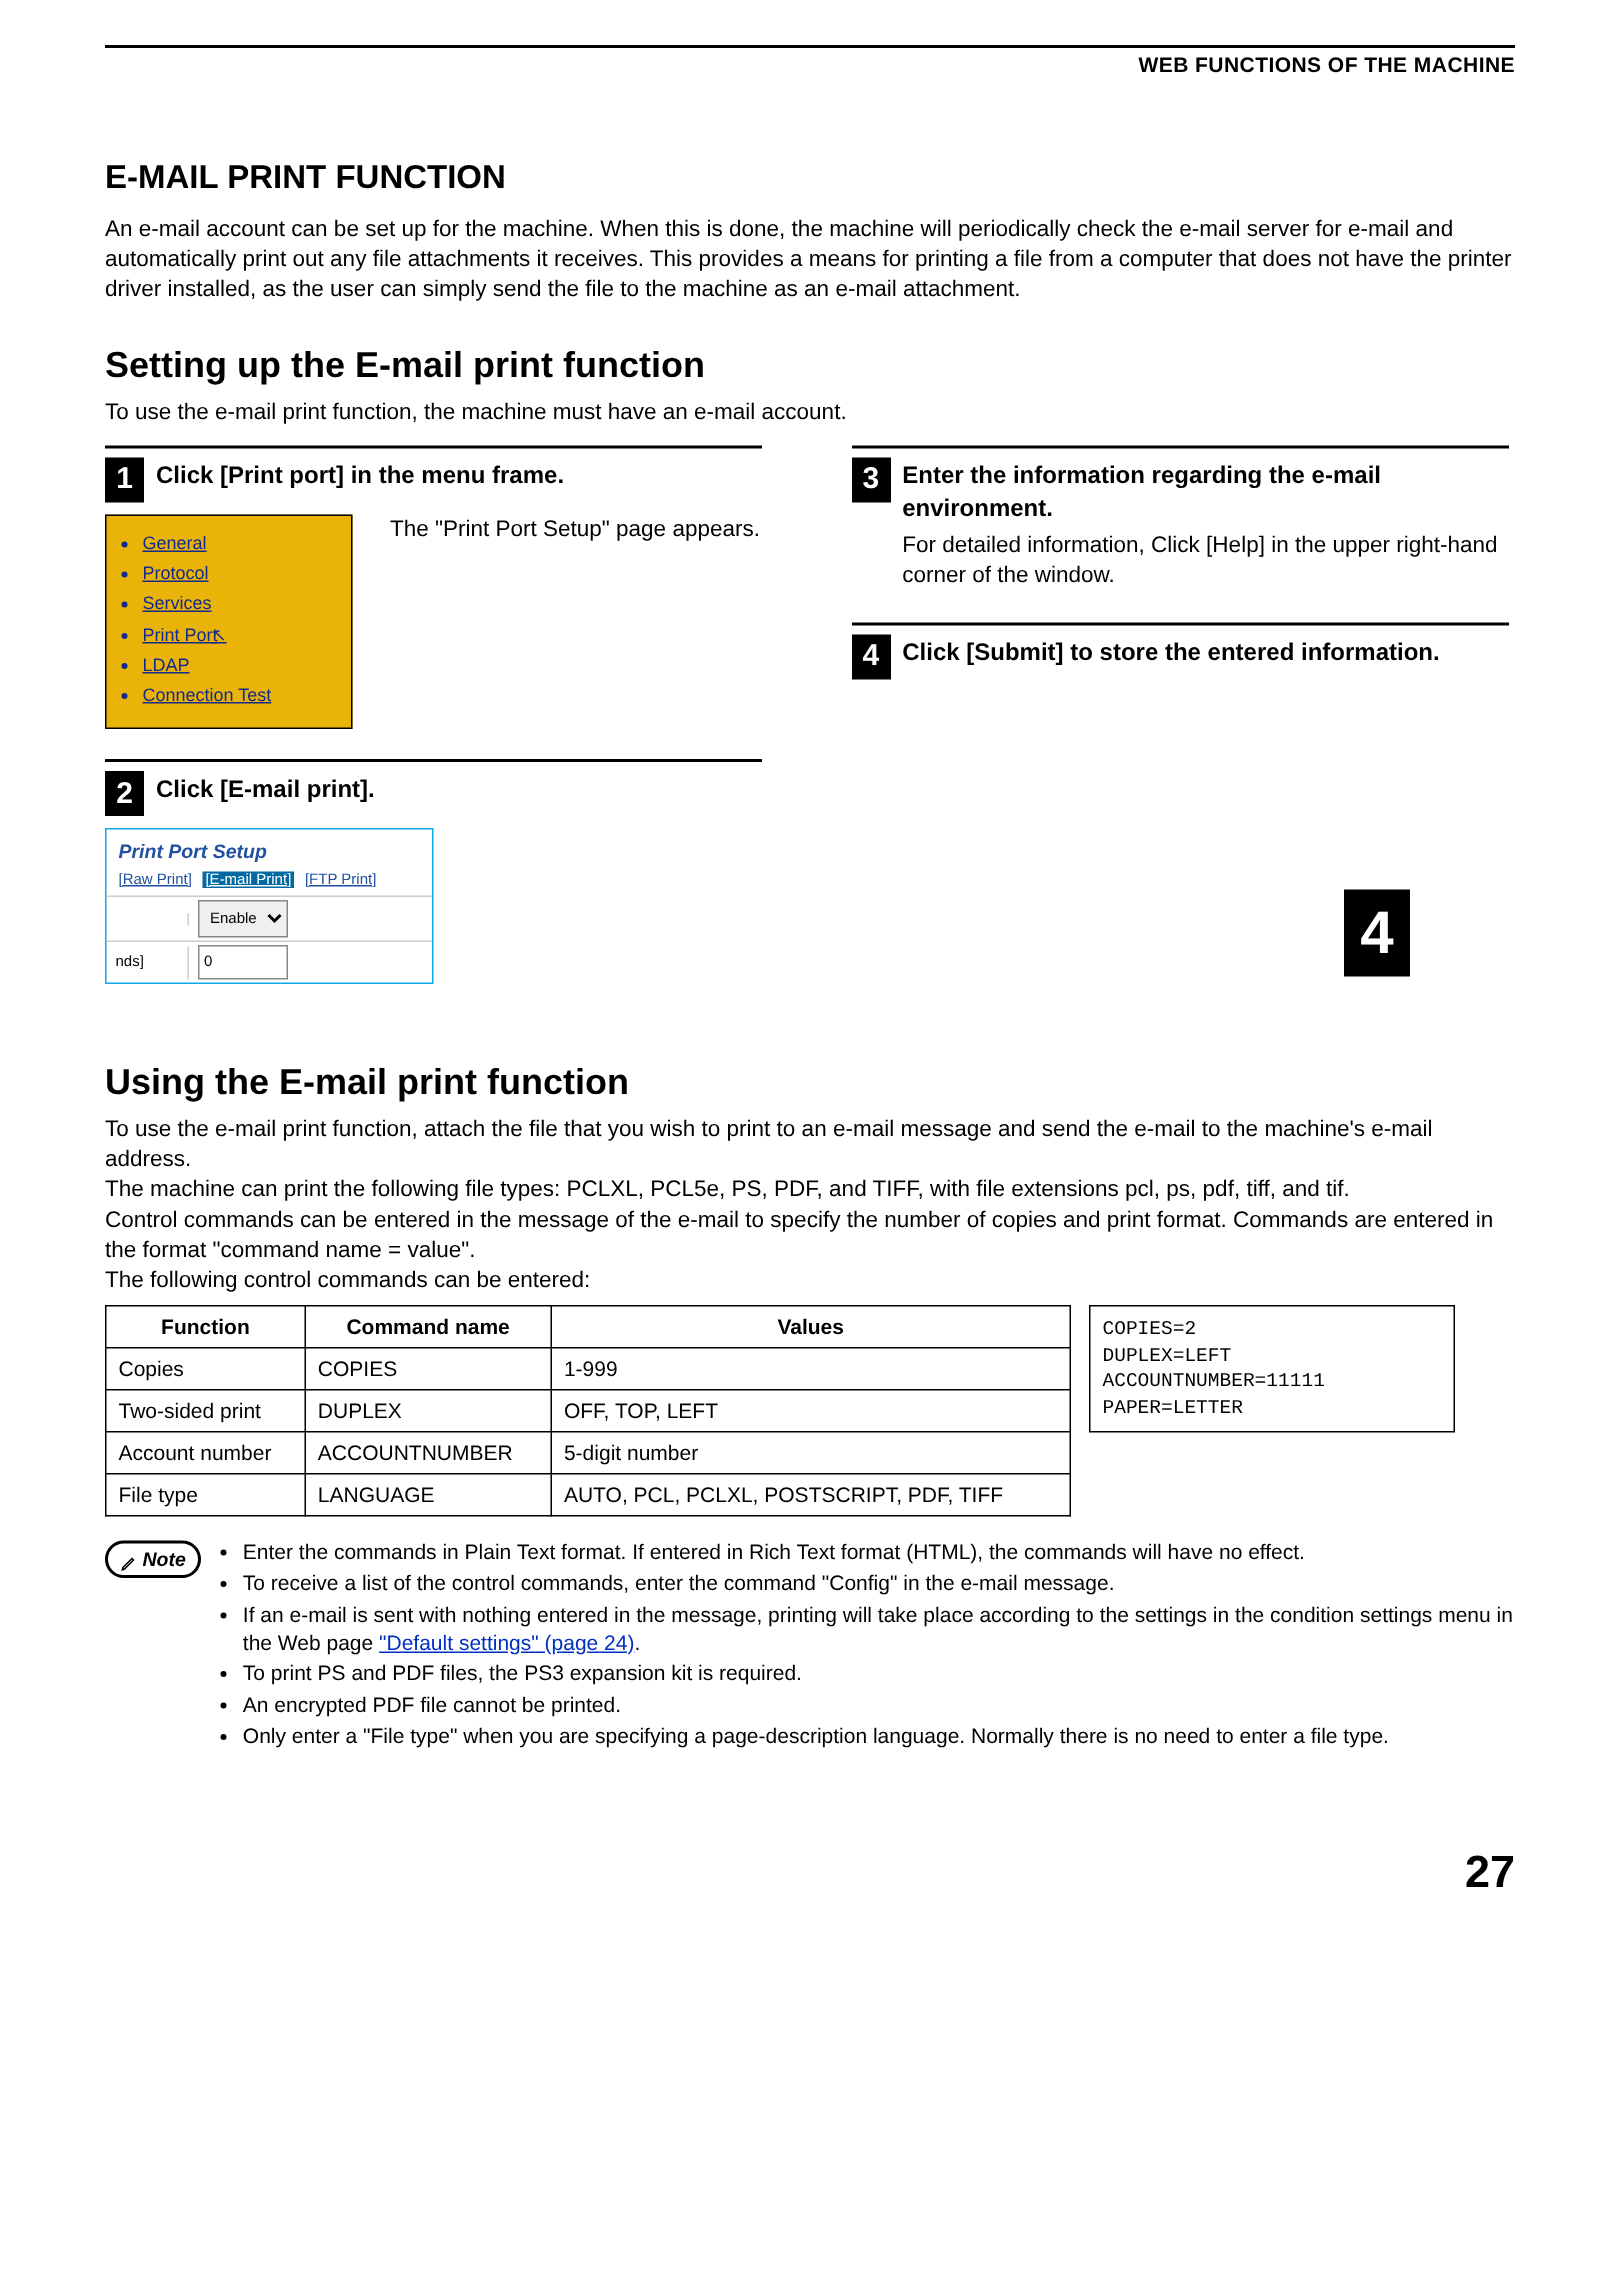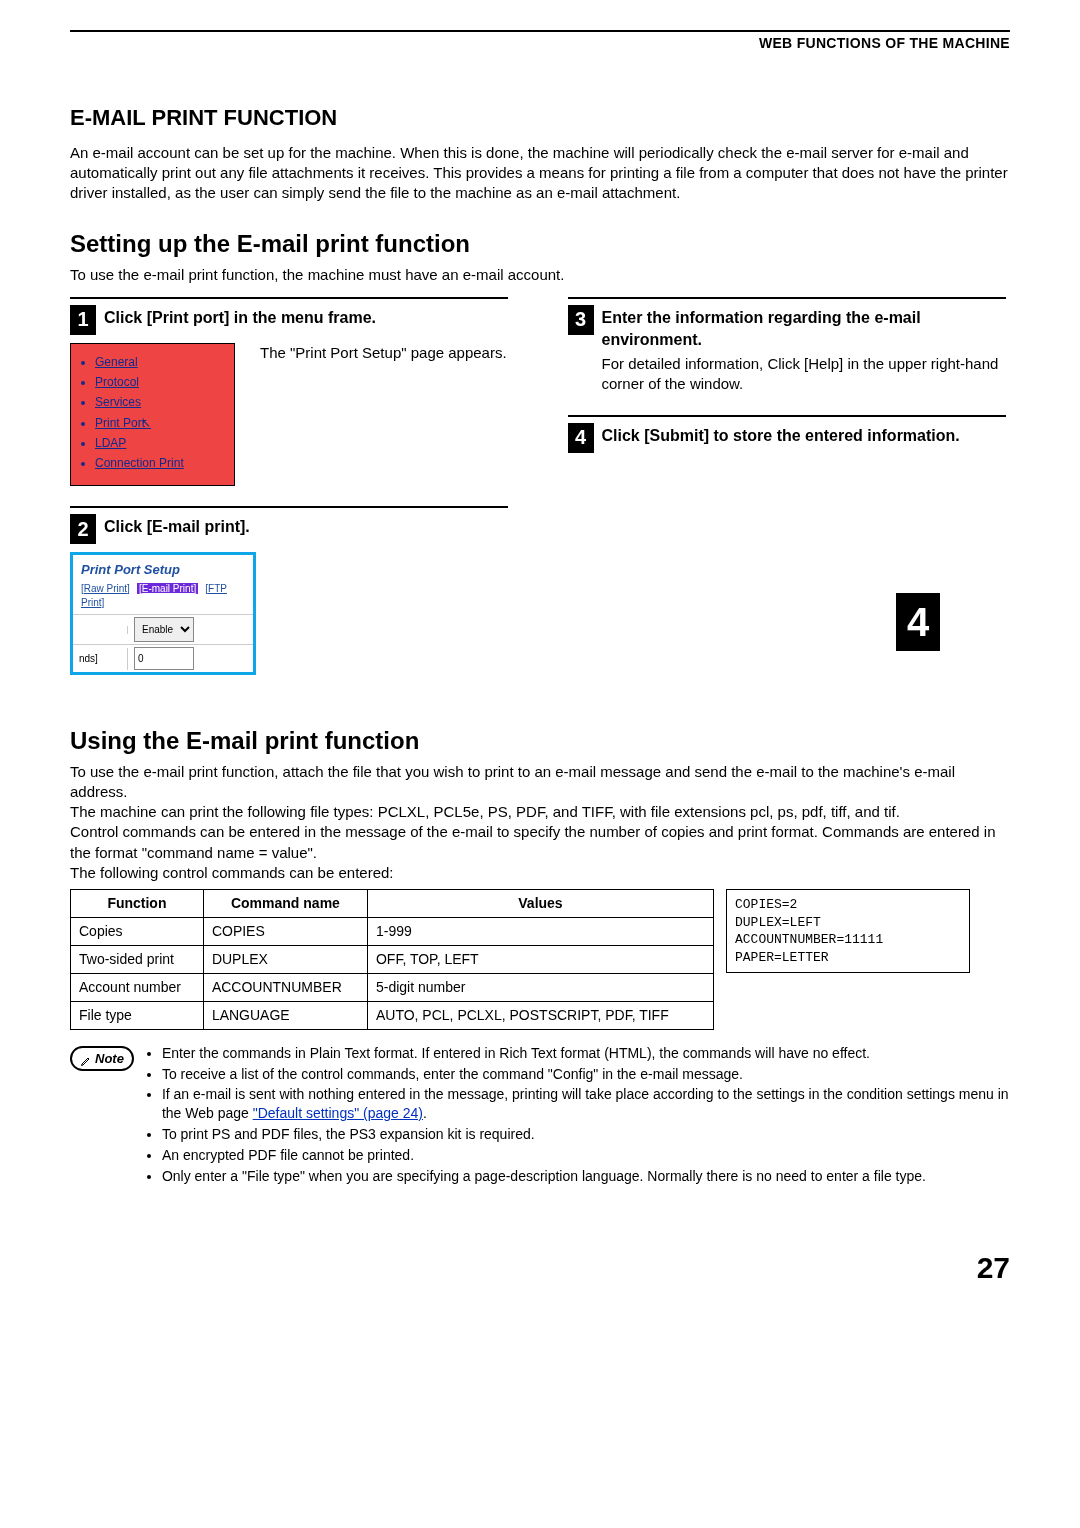--- a/index.html
+++ b/index.html
@@ -12,30 +12,30 @@
   .subintro { font-size: 15px; margin-bottom: 12px; }
   .two-col { display: flex; gap: 55px; }
   .col { flex: 1; }
   .step-block { margin-bottom: 20px; }
   .step-rule { border-top: 2px solid #000; margin-bottom: 6px; width: 99%; }
   .step-head { display: flex; align-items: flex-start; gap: 8px; }
   .step-num { background: #000; color: #fff; font-weight: bold; font-size: 20px; width: 26px; height: 30px; display: inline-flex; align-items: center; justify-content: center; flex-shrink: 0; }
   .step-title { font-weight: bold; font-size: 16px; padding-top: 2px; }
   .step-body { margin-left: 0px; margin-top: 8px; font-size: 15px; display: flex; gap: 25px; align-items: flex-start; }
   .step-body-indent { margin-left: 34px; font-size: 15px; margin-top: 4px; }
-  .menu-shot { border: 1px solid #000; background: #ef4444; padding: 10px 8px; font-size: 12px; width: 165px; color: #000; }
+  .menu-shot { border: 1px solid #000; background: #eab308; padding: 10px 8px; font-size: 12px; width: 165px; color: #000; }
   .menu-shot ul { list-style: disc; padding-left: 16px; }
   .menu-shot li { margin-bottom: 4px; text-decoration: underline; color: #142a8d; position: relative; }
   .menu-shot li.hl { text-decoration: underline; }
   .cursor { font-size: 12px; position: relative; left: -4px; }
-  .portsetup-shot { border: 3px solid #0ea5e9; width: 186px; font-size: 11px; }
+  .portsetup-shot { border: 1px solid #0ea5e9; width: 219px; font-size: 11px; }
   .portsetup-title { color: #2050a0; font-style: italic; font-weight: bold; padding: 6px 8px 2px 8px; font-size: 13px; }
   .portsetup-tabs { padding: 0 8px 4px 8px; color: #2050a0; }
   .portsetup-tabs span { text-decoration: underline; margin-right: 4px; font-size:10px; }
-  .portsetup-tabs span.sel { background: #6d28d9; color: #fff; padding: 0 2px; text-align: right; }
+  .portsetup-tabs span.sel { background: #0369a1; color: #fff; padding: 0 2px; text-align: right; }
   .portsetup-row { display:flex; align-items:center; border-top:1px solid #ccc; }
   .portsetup-row .lbl { width:55px; padding:4px 6px; font-size:10px; border-right:1px solid #ccc; }
   .portsetup-row .val { padding:2px 6px; }
   .portsetup-row select, .portsetup-row input { font-size: 10px; padding: 5px 3px; border:1px solid #888; }
   .chapter-tab { position: absolute; right: 70px; background: #000; color: #fff; font-size: 40px; font-weight: bold; width: 44px; height: 58px; display: flex; align-items: center; justify-content: center; }
   .relwrap { position: relative; }
   .using-intro p { font-size: 15px; margin-bottom: 0px; }
   table.commands { border-collapse: collapse; margin-top: 6px; width: 644px; font-size: 14px; }
   table.commands th, table.commands td { border: 1px solid #000; padding: 4px 8px; text-align: left; vertical-align: top; }
   table.commands th { text-align: center; font-weight: bold; }
@@ -72,21 +72,21 @@
         <span class="step-title">Click [Print port] in the menu frame.</span>
       </div>
       <div class="step-body">
         <div class="menu-shot">
           <ul>
             <li>General</li>
             <li>Protocol</li>
             <li>Services</li>
             <li class="hl"><span>Print Port</span><span class="cursor">↖</span></li>
             <li>LDAP</li>
-            <li>Connection Print</li>
+            <li>Connection Test</li>
           </ul>
         </div>
         <div>The "Print Port Setup" page appears.</div>
       </div>
     </div>
 
     <div class="step-block">
       <div class="step-rule"></div>
       <div class="step-head">
         <span class="step-num">2</span>

